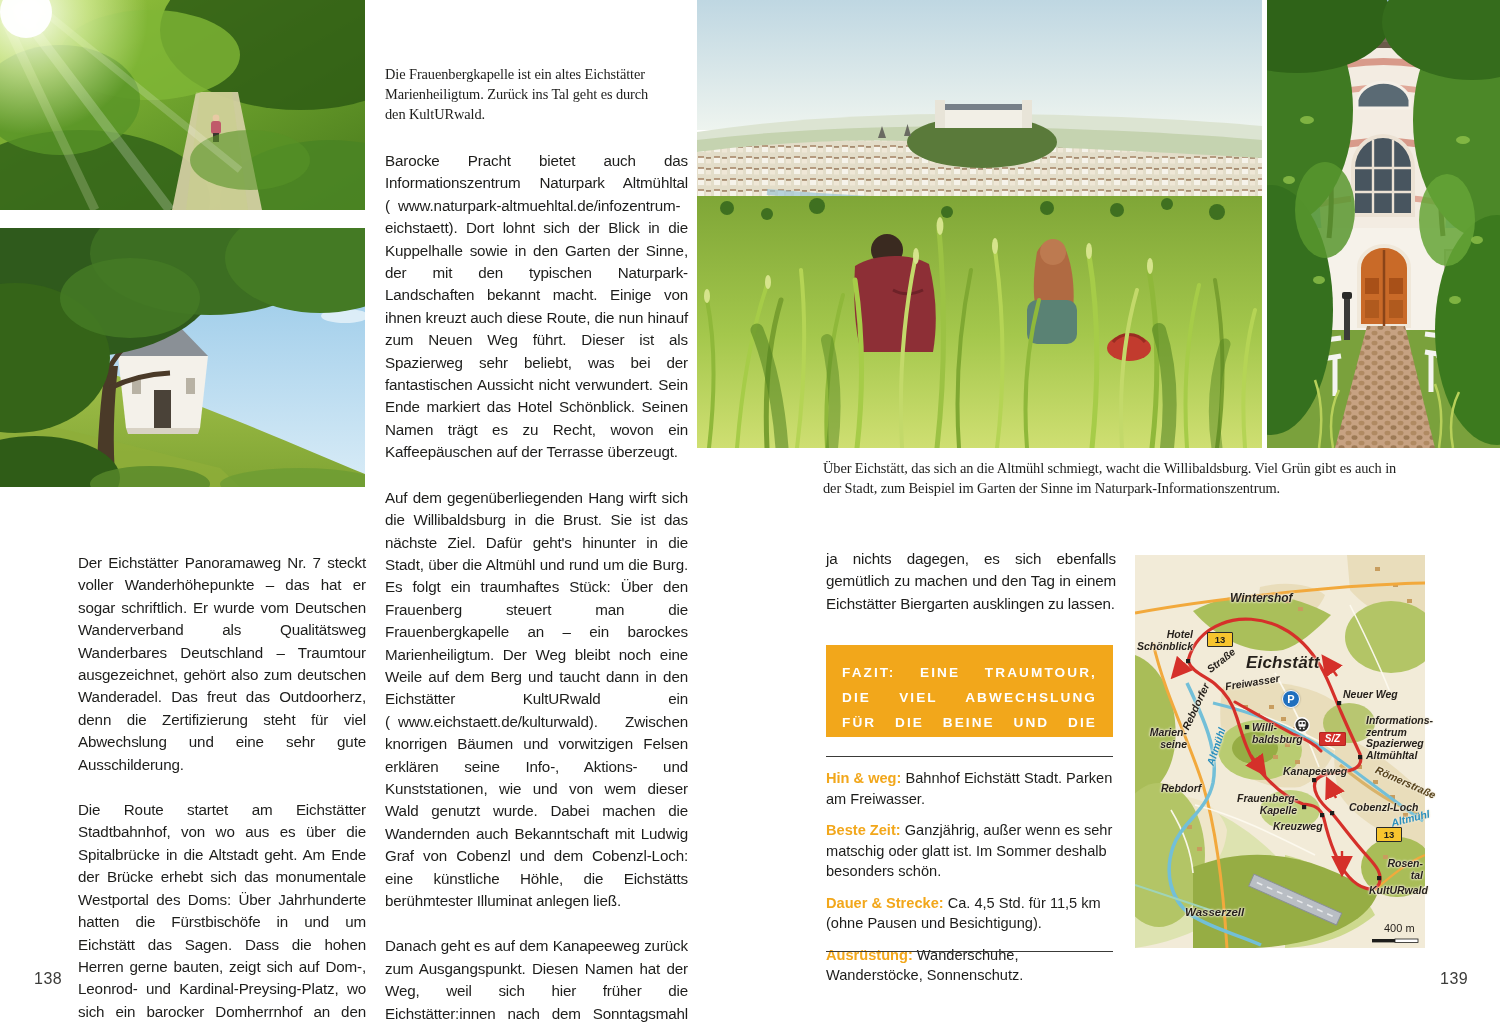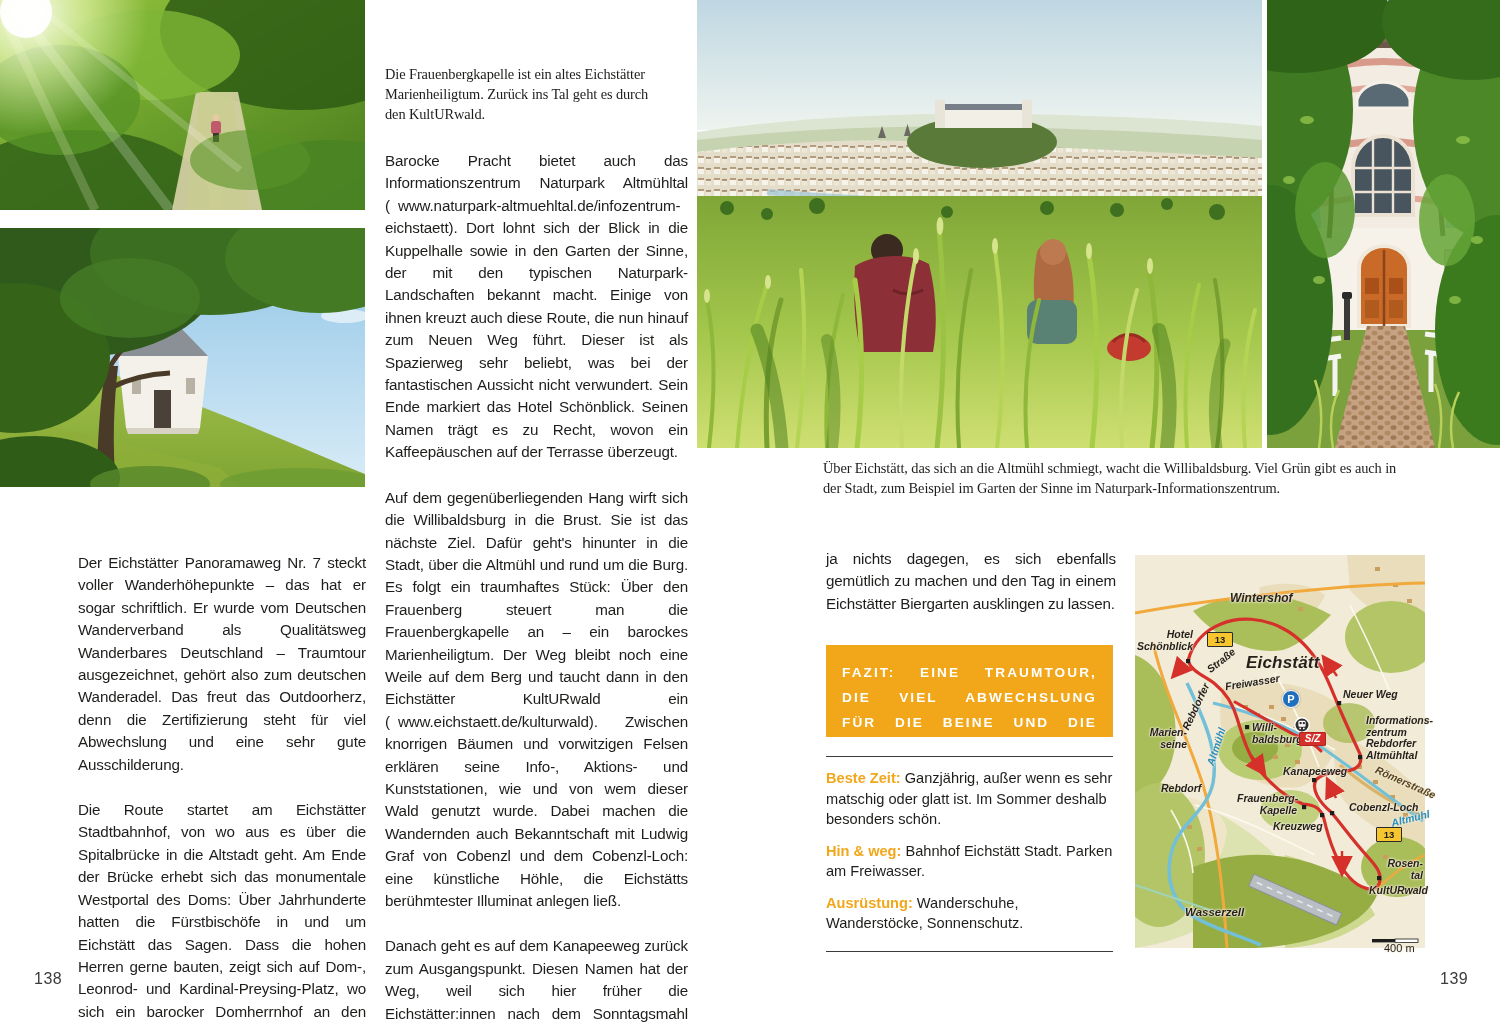--- a/index.html
+++ b/index.html
@@ -41,21 +41,21 @@
              text-shadow:0 0 2px #f2ebd8,0 0 2px #f2ebd8,0 0 3px #f2ebd8;}
   .map-label.big{font-size:17px;letter-spacing:0.2px;}
   .map-label.water{color:#2a8fbd;}
   .map-label.road{color:#57431c;}
   .map-label.plain{font-style:normal;font-weight:normal;font-size:11px;}
   .badge13{position:absolute;width:24px;height:13px;background:#f7c52e;
            border:1.6px solid #2a2a28;border-radius:1px;color:#1d1d1b;
            font-weight:bold;font-size:9.5px;text-align:center;line-height:13px;}
   .badge-sz{position:absolute;width:27px;height:14px;background:#d5302a;color:#fff;
             font-weight:bold;font-style:italic;font-size:10px;text-align:center;
-            line-height:14px;border-radius:2px;box-shadow:0 0 0 1px #b02520 inset;}
+            line-height:14px;border-radius:2px;box-shadow:0 0 0 1px #b02520 inset;margin-left:20px;}
   .badge-p{position:absolute;width:16px;height:16px;border-radius:50%;
            background:#1f6fbe;border:1.6px solid #fff;color:#fff;font-weight:bold;
            font-size:11px;text-align:center;line-height:16px;
            box-shadow:0 0 2px rgba(0,0,0,.35);}
 </style>
 </head>
 <body>
 
 <div class="photo" style="left:0;top:0;width:365px;height:210px;">
   <svg width="365" height="210" viewBox="0 0 365 210">
@@ -322,22 +322,23 @@
 
 <div class="abs body-text col-right">
   <p>ja nichts dagegen, es sich ebenfalls gemütlich zu machen und den Tag in einem Eichstätter Biergarten ausklingen zu lassen.</p>
 </div>
 
 <div class="abs fazit" style="background:#F2A71B;">FAZIT: EINE TRAUMTOUR, DIE VIEL ABWECHSLUNG FÜR DIE BEINE UND DIE AUGEN BIETET.</div>
 
 <div class="rule" style="top:756px;"></div>
 
 <div class="abs info">
+  <p><span class="lbl" style="color:#F2A71B;">Hin &amp; weg:</span><span> Bahnhof Eichstätt Stadt. Parken am Freiwasser.</span></p>
   <p><span class="lbl" style="color:#F2A71B;">Beste Zeit:</span><span> Ganzjährig, außer wenn es sehr matschig oder glatt ist. Im Sommer deshalb besonders schön.</span></p>
-  <p><span class="lbl" style="color:#F2A71B;">Hin &amp; weg:</span><span> Bahnhof Eichstätt Stadt. Parken am Freiwasser.</span></p>
+  <p><span class="lbl" style="color:#F2A71B;">Dauer &amp; Strecke:</span><span> Ca. 4,5 Std. für 11,5 km (ohne Pausen und Besichtigung).</span></p>
   <p><span class="lbl" style="color:#F2A71B;">Ausrüstung:</span><span> Wanderschuhe, Wanderstöcke, Sonnenschutz.</span></p>
 </div>
 
 <div class="rule" style="top:951px;"></div>
 
 <div class="abs map">
   <svg width="290" height="393" viewBox="0 0 290 393">
     <defs>
       <marker id="ah" markerWidth="9" markerHeight="9" refX="5" refY="4.5" orient="auto">
         <path d="M0,0 L9,4.5 L0,9 Z" fill="#D5302A"></path>
@@ -448,38 +449,38 @@
 Schönblick</span>
   <span class="map-label big" style="left:111px;top:102px;">Eichstätt</span>
   <span class="map-label" style="left:70px;top:100px;transform:rotate(-38deg);">Straße</span>
   <span class="map-label" style="left:36px;top:146px;transform:rotate(-65deg);">Rebdorfer</span>
   <span class="map-label" style="left:90px;top:122px;transform:rotate(-9deg);">Freiwasser</span>
   <span class="map-label" style="left:117px;top:167px;">Willi-
 baldsburg</span>
   <span class="map-label" style="left:208px;top:134px;">Neuer Weg</span>
   <span class="map-label" style="left:231px;top:160px;">Informations-
 zentrum
-Rebdorfer
+Spazierweg
 Altmühltal</span>
   <span class="map-label" style="left:6px;top:172px;width:46px;text-align:right;">Marien-
 seine</span>
   <span class="map-label water" style="left:62px;top:186px;transform:rotate(-72deg);">Altmühl</span>
   <span class="map-label" style="left:26px;top:228px;">Rebdorf</span>
   <span class="map-label" style="left:148px;top:211px;">Kanapeeweg</span>
   <span class="map-label road" style="left:238px;top:222px;transform:rotate(24deg);">Römerstraße</span>
   <span class="map-label" style="left:102px;top:238px;width:60px;text-align:right;">Frauenberg-
 Kapelle</span>
   <span class="map-label" style="left:214px;top:247px;">Cobenzl-Loch</span>
   <span class="map-label" style="left:138px;top:266px;">Kreuzweg</span>
   <span class="map-label water" style="left:256px;top:258px;transform:rotate(-14deg);">Altmühl</span>
   <span class="map-label" style="left:250px;top:303px;width:38px;text-align:right;">Rosen-
 tal</span>
   <span class="map-label" style="left:234px;top:330px;">KultURwald</span>
   <span class="map-label" style="left:50px;top:352px;font-size:11.5px;">Wasserzell</span>
-  <span class="map-label plain" style="left:249px;top:368px;margin-top:20px;">400 m</span>
+  <span class="map-label plain" style="left:249px;top:368px;">400 m</span>
 
   <span class="badge13" style="left:72px;top:77px;">13</span>
   <span class="badge13" style="left:241px;top:272px;">13</span>
   <span class="badge-sz" style="left:164px;top:177px;">S/Z</span>
   <span class="badge-p" style="left:147px;top:135px;">P</span>
 </div>
 
 <div class="abs pagenum" style="left:34px;top:970px;">138</div>
 <div class="abs pagenum" style="left:1440px;top:970px;">139</div>
 

